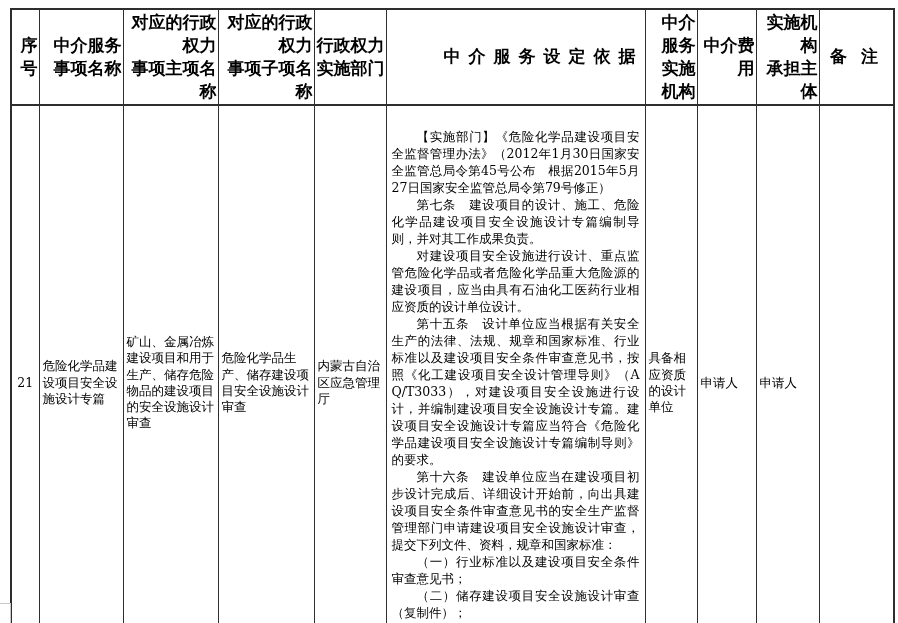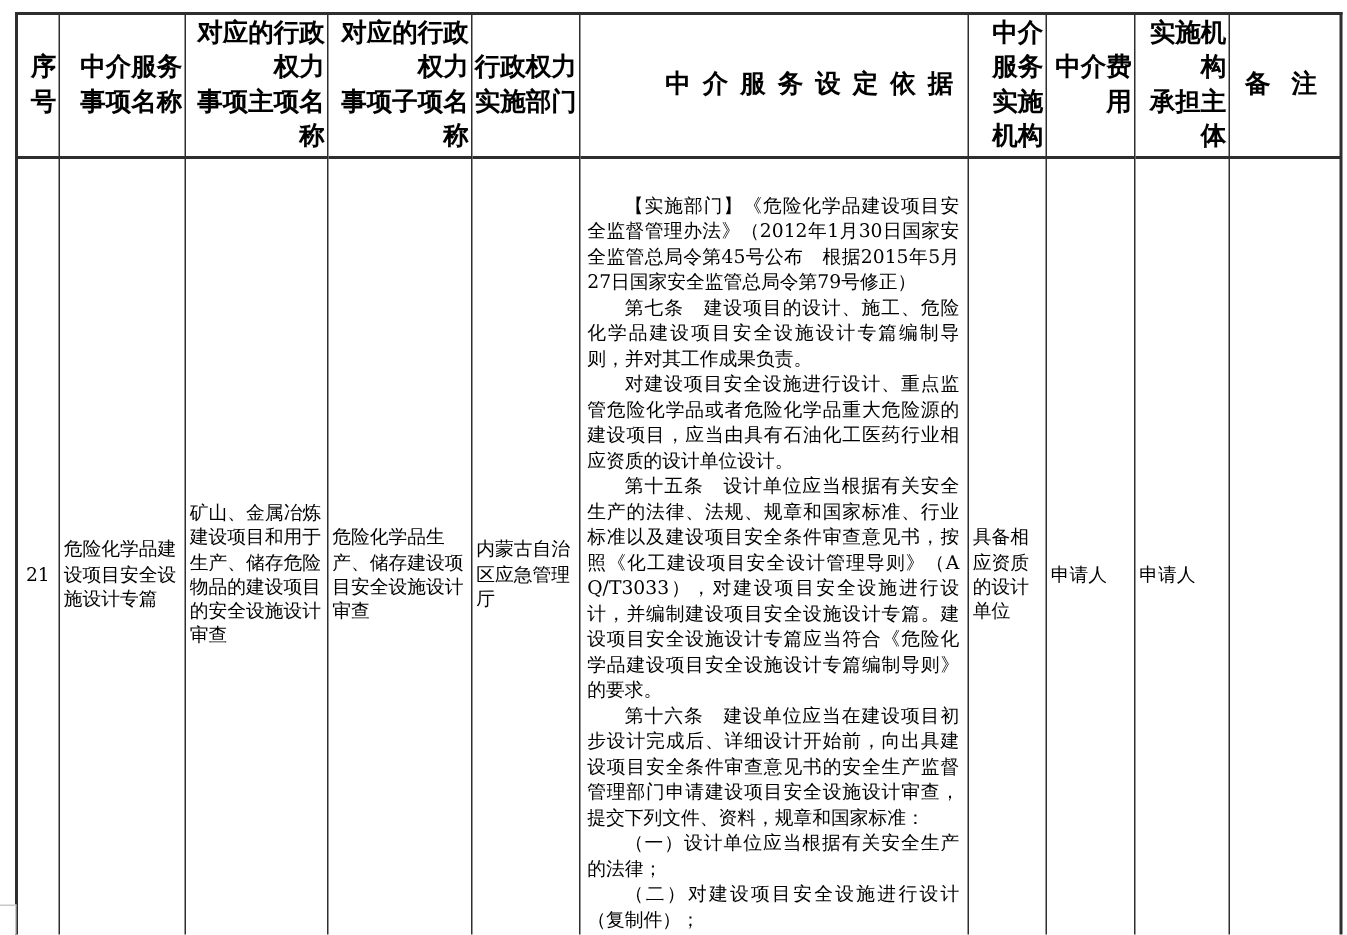--- a/index.html
+++ b/index.html
@@ -125,22 +125,22 @@
         <td>危险化学品建设项目安全设施设计专篇</td>
         <td>矿山、金属冶炼建设项目和用于生产、储存危险物品的建设项目的安全设施设计审查</td>
         <td>危险化学品生产、储存建设项目安全设施设计审查</td>
         <td>内蒙古自治区应急管理厅</td>
         <td class="basis-cell">
             <p class="para">【实施部门】《危险化学品建设项目安全监督管理办法》（2012年1月30日国家安全监管总局令第45号公布　根据2015年5月27日国家安全监管总局令第79号修正）</p>
             <p class="para">第七条　建设项目的设计、施工、危险化学品建设项目安全设施设计专篇编制导则，并对其工作成果负责。</p>
             <p class="para">对建设项目安全设施进行设计、重点监管危险化学品或者危险化学品重大危险源的建设项目，应当由具有石油化工医药行业相应资质的设计单位设计。</p>
             <p class="para">第十五条　设计单位应当根据有关安全生产的法律、法规、规章和国家标准、行业标准以及建设项目安全条件审查意见书，按照《化工建设项目安全设计管理导则》（AQ/T3033），对建设项目安全设施进行设计，并编制建设项目安全设施设计专篇。建设项目安全设施设计专篇应当符合《危险化学品建设项目安全设施设计专篇编制导则》的要求。</p>
             <p class="para">第十六条　建设单位应当在建设项目初步设计完成后、详细设计开始前，向出具建设项目安全条件审查意见书的安全生产监督管理部门申请建设项目安全设施设计审查，提交下列文件、资料，规章和国家标准：</p>
-            <p class="para">（一）设计单位应当根据有关安全生产的法律；</p>
-            <p class="para">（二）对建设项目安全设施进行设计（复制件）；</p>
+            <p class="para">（一）行业标准以及建设项目安全条件审查意见书；</p>
+            <p class="para">（二）储存建设项目安全设施设计审查（复制件）；</p>
             <p class="para">（三）内蒙古自治区应急管理厅。</p>
           </td>
         <td>具备相应资质的设计单位</td>
         <td>申请人</td>
         <td>申请人</td>
         <td></td>
       </tr>
     </tbody>
   </table>
 

